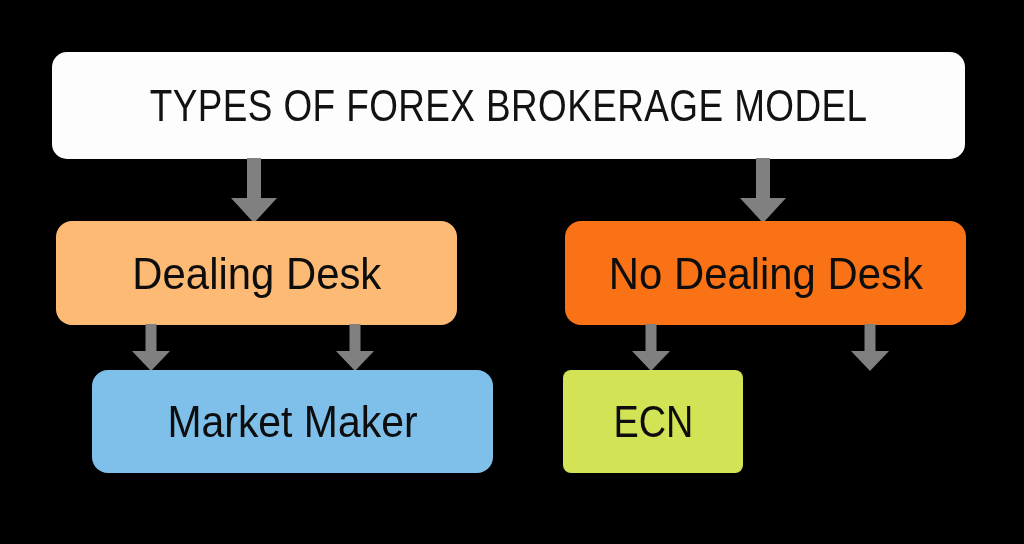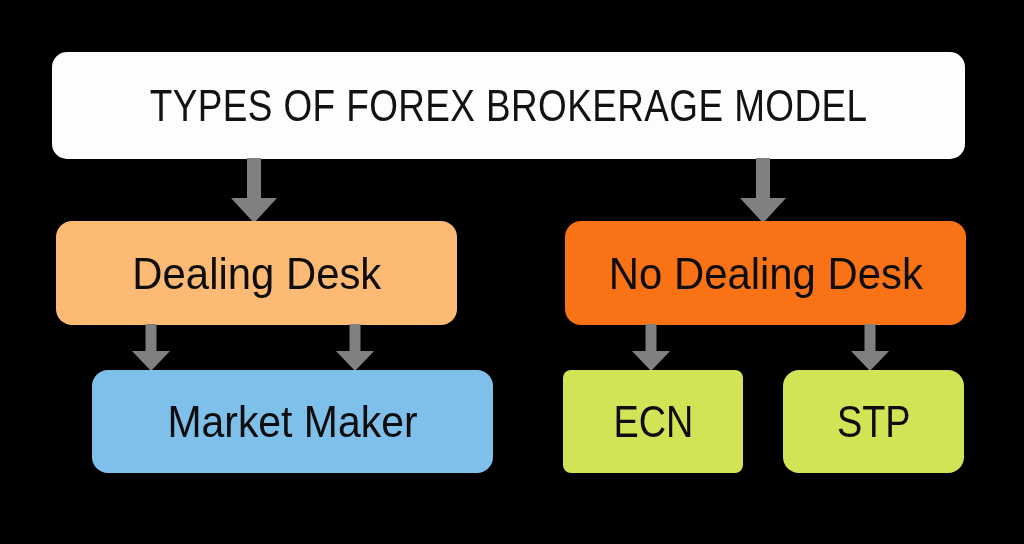--- a/index.html
+++ b/index.html
@@ -161,17 +161,14 @@
   </svg>
 
   <div class="node market-maker">
     <span class="level3-text">Market Maker</span>
   </div>
 
   <div class="node ecn">
     <span class="level3-short">ECN</span>
   </div>
 
-  <div class="node stp">
-    <span class="level3-short">STP</span>
-  </div>
 
 </div>
 
 </body></html>

